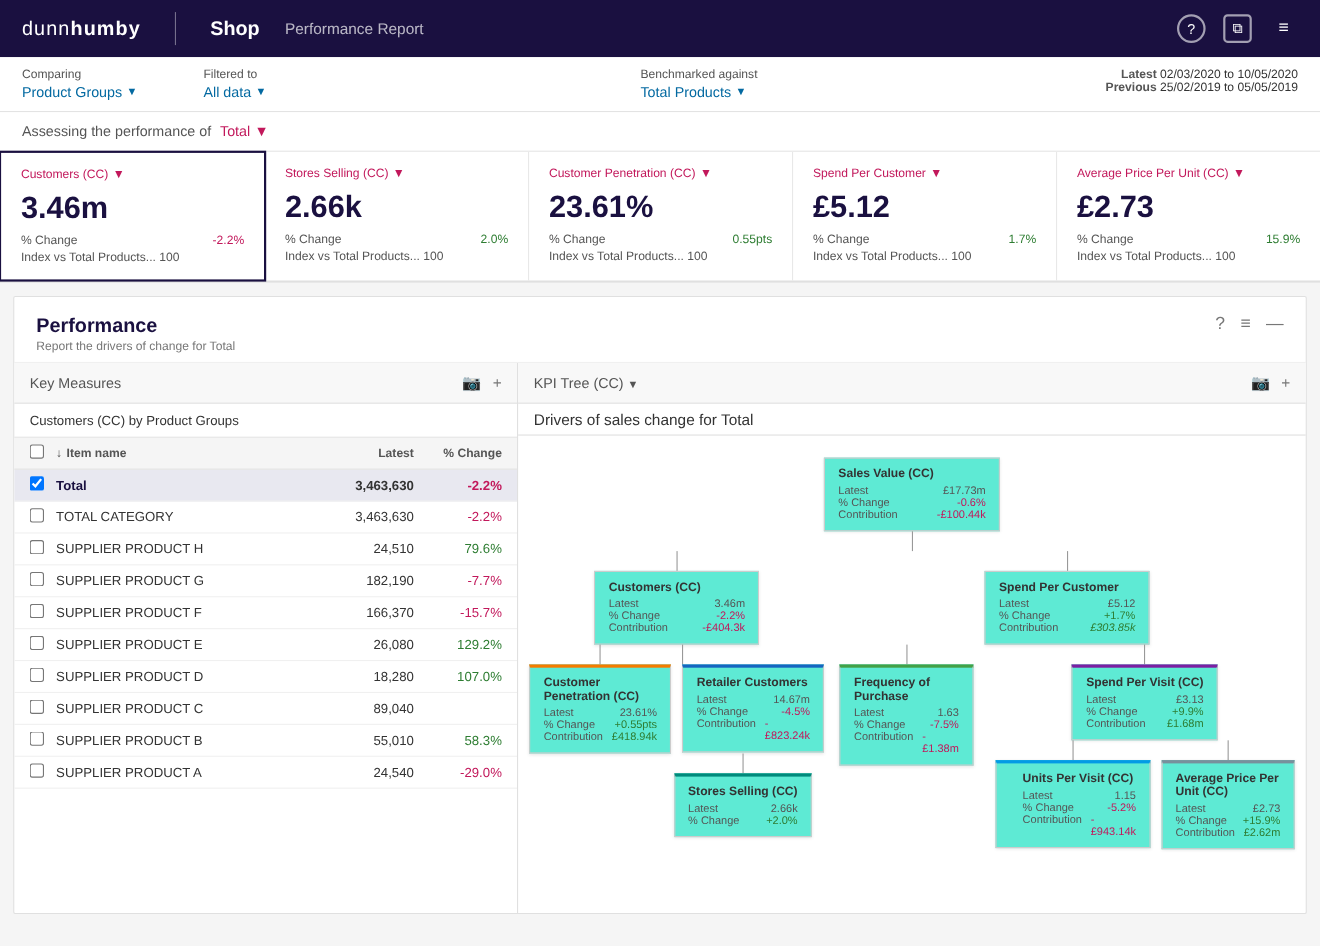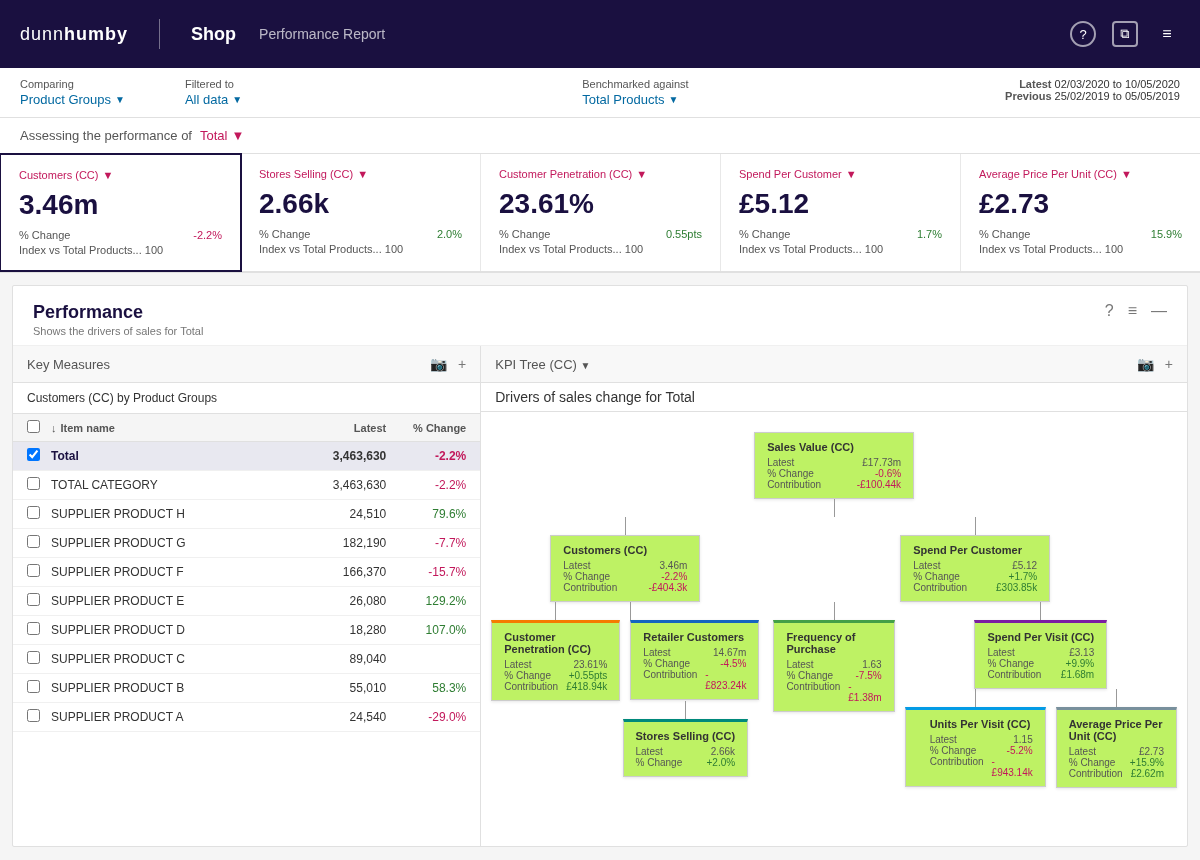--- a/index.html
+++ b/index.html
@@ -5,21 +5,21 @@
     * { box-sizing: border-box; margin: 0; padding: 0; }
     body { font-family: Arial, sans-serif; font-size: 12px; background: #f5f5f5; color: #333; }
 
     
     .header {
       background: #1a1040;
       color: white;
       display: flex;
       align-items: center;
       padding: 0 20px;
-      height: 68px;
+      height: 52px;
       gap: 15px;
     }
     .header-logo {
       font-size: 18px;
       font-weight: bold;
       color: white;
       letter-spacing: 1px;
     }
     .header-logo span { font-weight: 300; }
     .header-divider {
@@ -280,21 +280,21 @@
     }
     .kpi-tree-area {
       flex: 1;
       padding: 10px;
       overflow: auto;
       position: relative;
     }
 
     .tree-node {
       border: 1px solid #ccc;
-      background: #bef264;
+      background: #5eead4;
       padding: 8px 12px;
       font-size: 11px;
       min-width: 120px;
       text-align: left;
       box-shadow: 0 1px 3px rgba(0,0,0,0.1);
     }
     .tree-node-title {
       font-weight: bold;
       color: #333;
       margin-bottom: 4px;
@@ -466,21 +466,21 @@
       <span>Index vs Total Products...</span> <span>100</span>
     </div>
   </div>
 
 </div>
 
 <div class="performance-section">
   <div class="perf-header">
     <div class="perf-title-block">
       <div class="perf-title">Performance</div>
-      <div class="perf-subtitle">Shows the drivers of sales for Total</div>
+      <div class="perf-subtitle">Report the drivers of change for Total</div>
     </div>
     <div class="perf-actions">
       <span>?</span>
       <span>≡</span>
       <span>—</span>
     </div>
   </div>
 
   <div class="perf-body">
 
@@ -700,26 +700,26 @@
                   <div class="tree-node-row">
                       <span>Latest</span>
                       <span>£5.12</span>
                     </div>
                   <div class="tree-node-row">
                       <span>% Change</span>
                       <span style="color:#2e7d32;">+1.7%</span>
                     </div>
                   <div class="tree-node-row">
                       <span>Contribution</span>
-                      <span style="color:#2e7d32;">£303.85k</span>
+                      <span style="color:#2e7d32;font-style:italic;">£303.85k</span>
                     </div>
                 </div>
 
                 <div style="display:flex; align-items:flex-start;">
-                  <div style="display:flex; flex-direction:column; align-items:center; margin-right:10px;">
+                  <div style="display:flex; flex-direction:column; align-items:center; margin-right:20px;">
                     <div style="width:1px; height:18px; background:#999;"></div>
                     <div class="tree-node node-green" style="min-width:110px; font-size:10px;">
                       <div class="tree-node-title">Frequency of Purchase</div>
                       <div class="tree-node-row">
                           <span>Latest</span>
                           <span>1.63</span>
                         </div>
                       <div class="tree-node-row">
                           <span>% Change</span>
                           <span style="color:#c2185b;">-7.5%</span>

